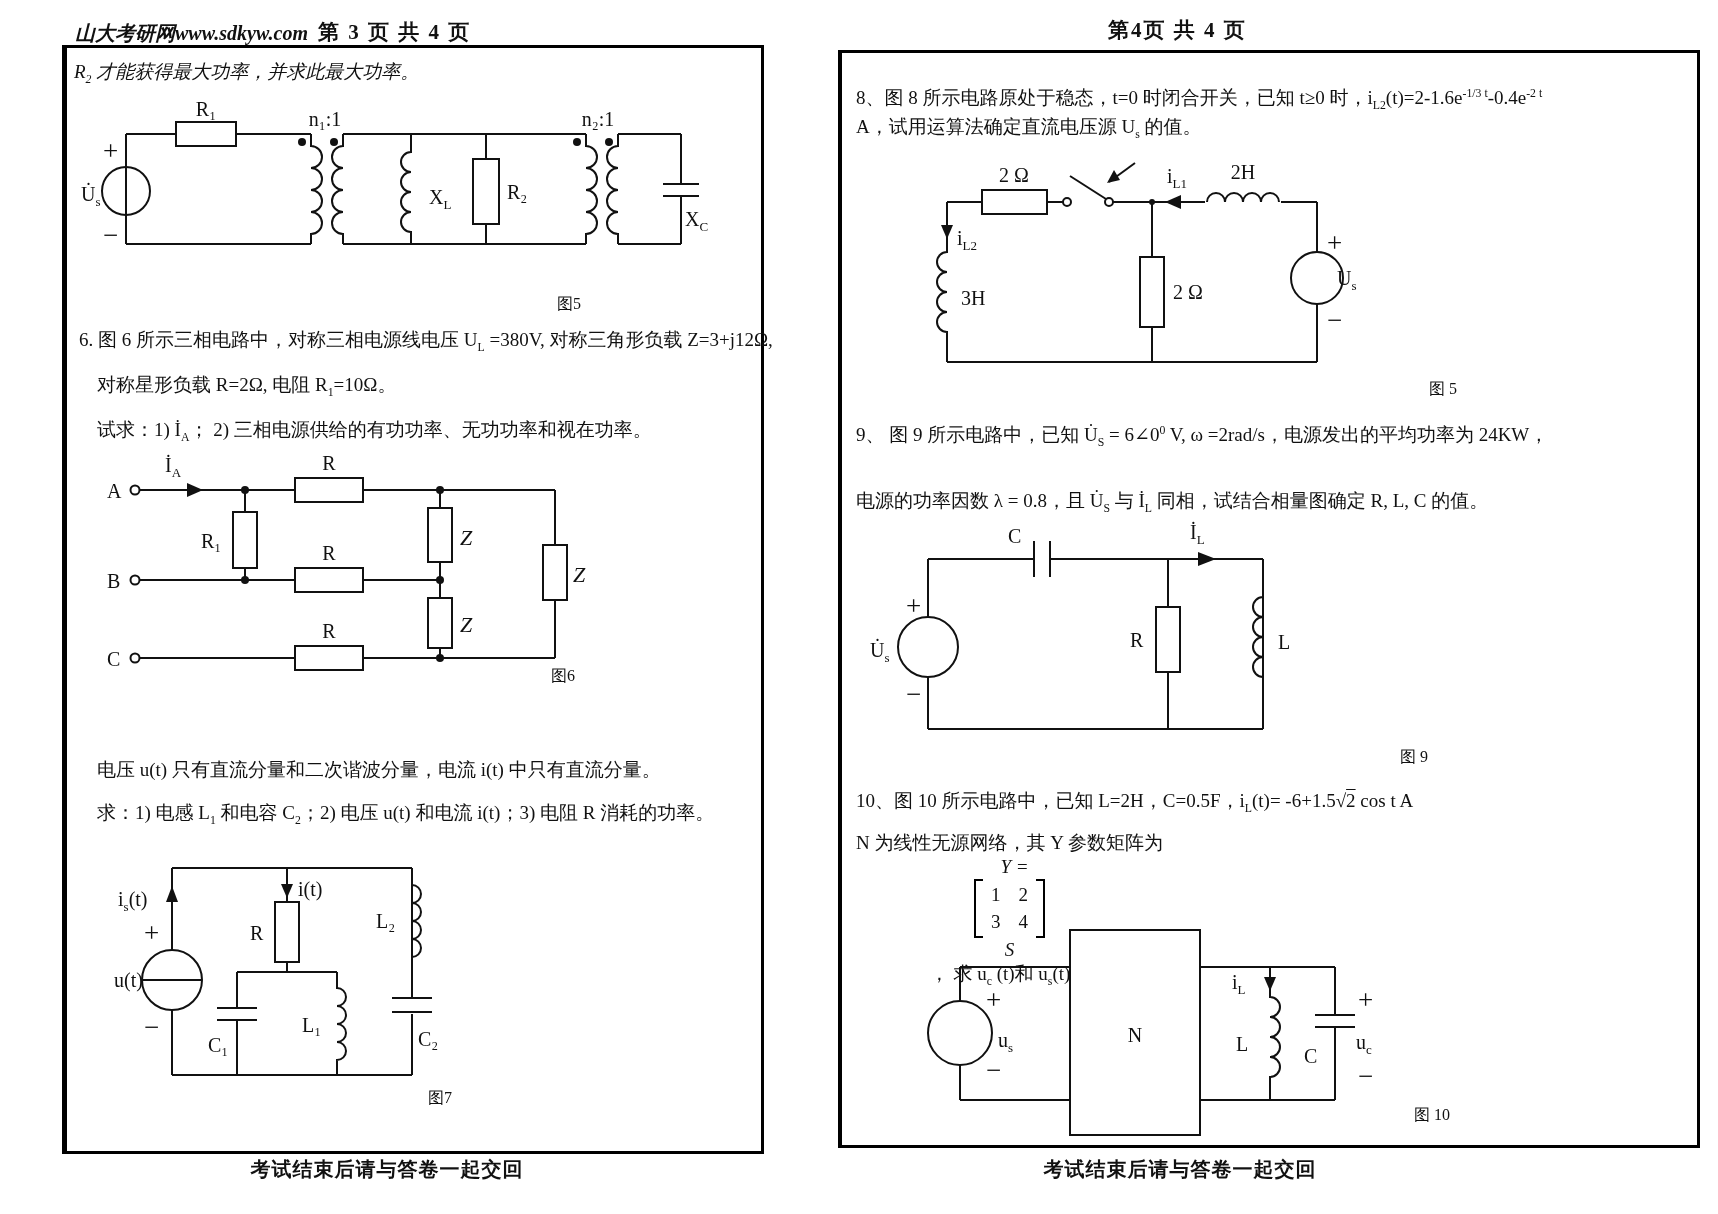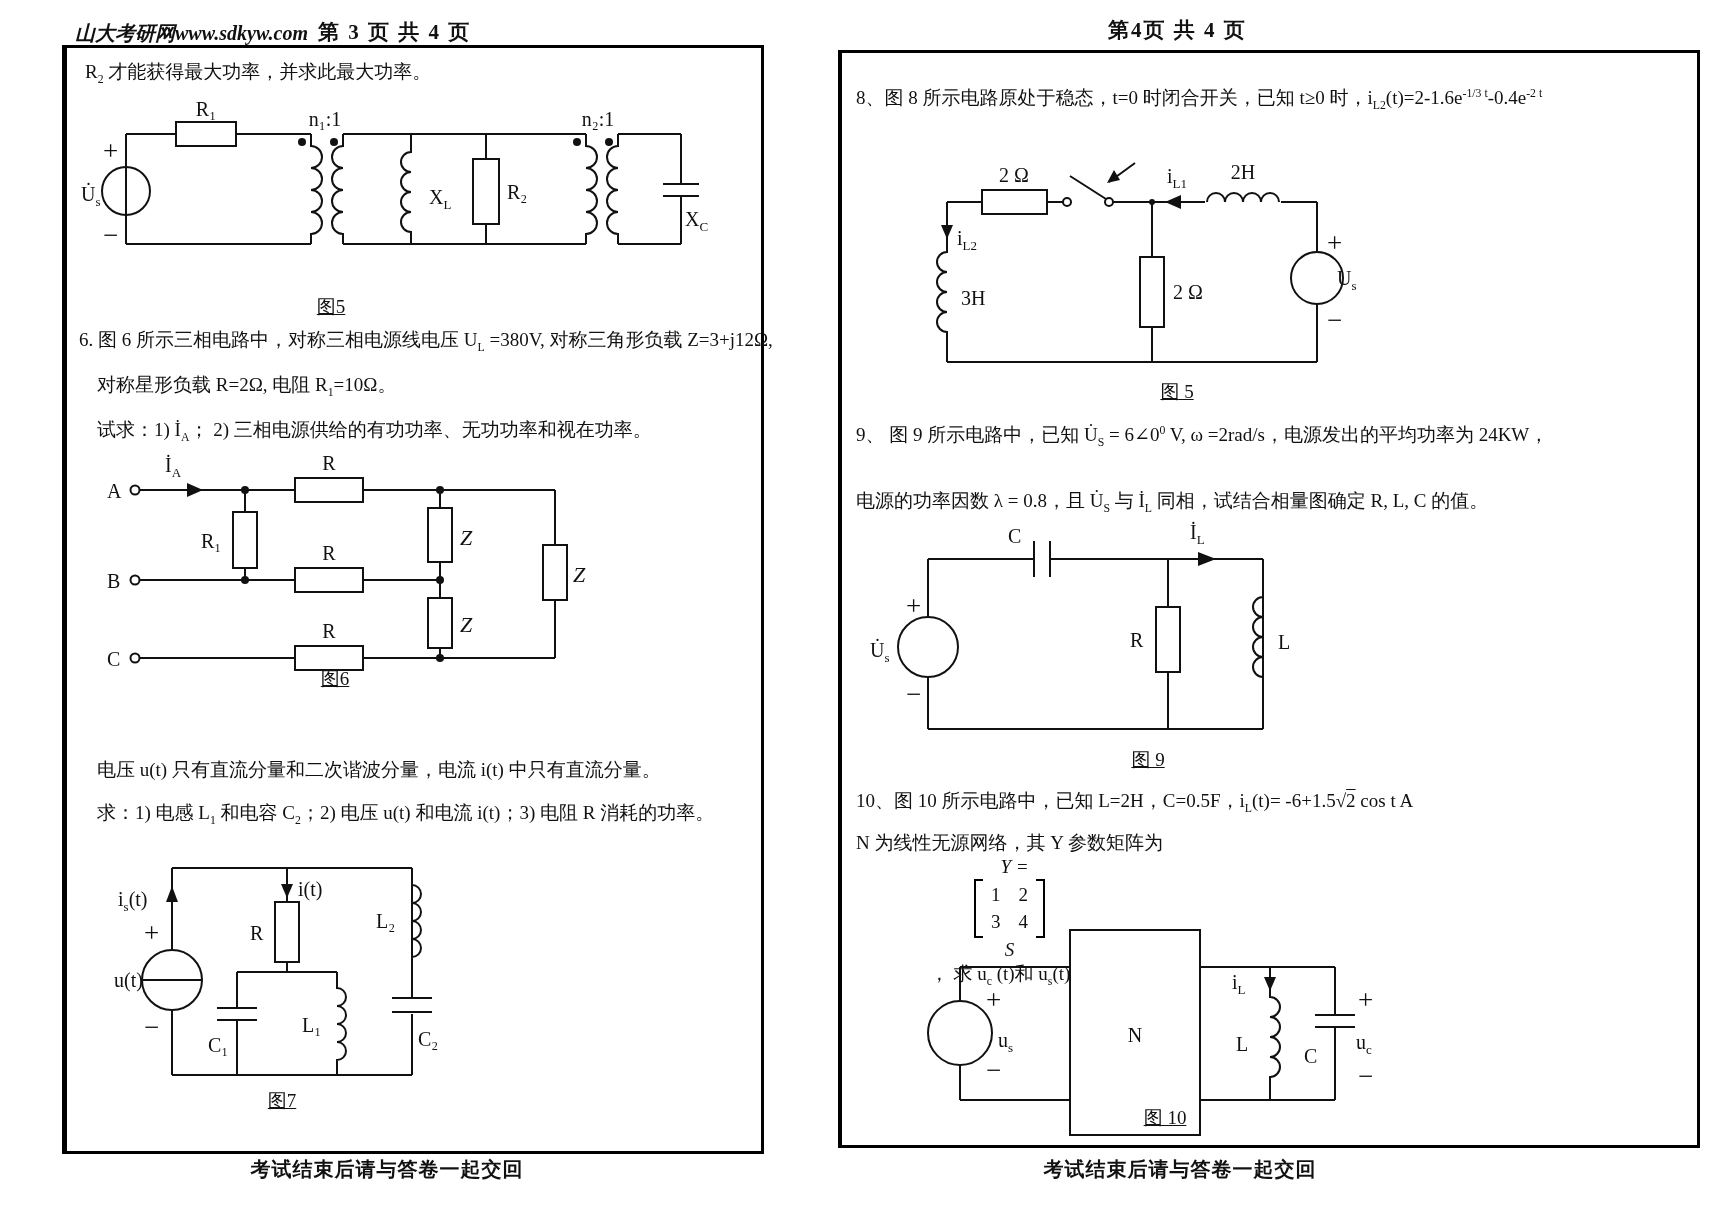--- a/index.html
+++ b/index.html
@@ -5,21 +5,21 @@
   html,body{margin:0;padding:0;background:#ffffff;}
   .sheet{position:relative;width:1718px;height:1214px;background:#fff;
          font-family:"Liberation Serif","DejaVu Serif",serif;color:#111;overflow:hidden;border-radius:17px;}
   .hdr{position:absolute;font-weight:bold;white-space:nowrap;}
   .site{font-size:20px;font-style:italic;}
   .pageno{font-size:21px;letter-spacing:2px;}
   .pagebox{position:absolute;background:#fff;border:3px solid #000;}
   .box-left{left:62px;top:45px;width:694px;height:1103px;border-left-width:5px;}
   .box-right{left:838px;top:50px;width:855px;height:1092px;border-left-width:4px;}
   .tline{position:absolute;font-size:19px;white-space:nowrap;line-height:1.25;}
-  .caption{position:absolute;font-size:19px;text-align:center;text-decoration:underline;}
+  .caption{position:absolute;font-size:16px;text-align:right;}
   .footer{position:absolute;font-weight:bold;font-size:20px;text-align:center;letter-spacing:1px;}
   sub,sup{font-size:0.62em;}
   .ov{text-decoration:overline;}
   
   .mline{display:flex;align-items:center;flex-direction:column;}
   .mat{display:inline-flex;align-items:stretch;margin:0 6px;}
   .mb{width:7px;border:2px solid #000;}
   .mbl{border-right:none;}
   .mbr{border-left:none;}
   .mcells{display:grid;grid-template-columns:auto auto;gap:4px 18px;padding:4px 8px;font-size:19px;}
@@ -40,21 +40,21 @@
 <body>
 
 <div class="sheet">
 
   <div class="hdr site" style="left:75px;top:20px;">山大考研网www.sdkyw.com</div>
   <div class="hdr pageno" style="left:318px;top:18px;">第 3 页  共 4 页</div>
   <div class="hdr pageno" style="left:1108px;top:16px;">第4页  共 4 页</div>
 
   <div class="pagebox box-left">
 
-    <div class="tline" style="left:18px;top:12px;">R<sub>2</sub> 才能获得最大功率，并求此最大功率。</div>
+    <div class="tline" style="left:7px;top:12px;font-style:italic;">R<sub>2</sub> 才能获得最大功率，并求此最大功率。</div>
 
     <svg width="645" height="190" style="left:14px;top:56px;">
 
       <g>
         <path class="wire" d="M45,30 H230 M45,30 V140 M45,140 H230"></path>
         <circle class="open" cx="45" cy="87" r="24" fill="none"></circle>
         <path class="wire" d="M45,63 V111"></path>
         <text class="pm" x="22" y="56">+</text>
         <text class="pm" x="22" y="140">−</text>
         <text x="0" y="97" font-size="19"><tspan>U̇</tspan><tspan class="sub" dy="5">s</tspan></text>
@@ -184,20 +184,21 @@
         <path class="wire" d="M280,158 H320 M280,172 H320"></path>
         <text x="306" y="206">C₂</text>
       </g>
     </svg>
     <div class="caption" style="left:45px;top:1040px;width:340px;">图7</div>
   </div>
 
   <div class="pagebox box-right">
 
     <div class="tline" style="left:14px;top:13px;margin-top:20px;">8、图 8 所示电路原处于稳态，t=0 时闭合开关，已知 t≥0 时，i<sub>L2</sub>(t)=2-1.6e<sup>-1/3 t</sup>-0.4e<sup>-2 t</sup></div>
+    <div class="tline" style="left:14px;top:62px;">A，试用运算法确定直流电压源 U<sub>s</sub> 的值。</div>
 
     <svg width="465" height="218" style="left:55px;top:104px;">
       <path class="wire" d="M50,45 H166 M216,45 H420 M50,205 H420"></path>
       <g>
         <rect class="comp" x="85" y="33" width="65" height="24"></rect>
         <text x="117" y="25" text-anchor="middle">2 Ω</text>
       </g>
       <g>
         <circle class="open" cx="170" cy="45" r="4"></circle>
         <circle class="open" cx="212" cy="45" r="4"></circle>

